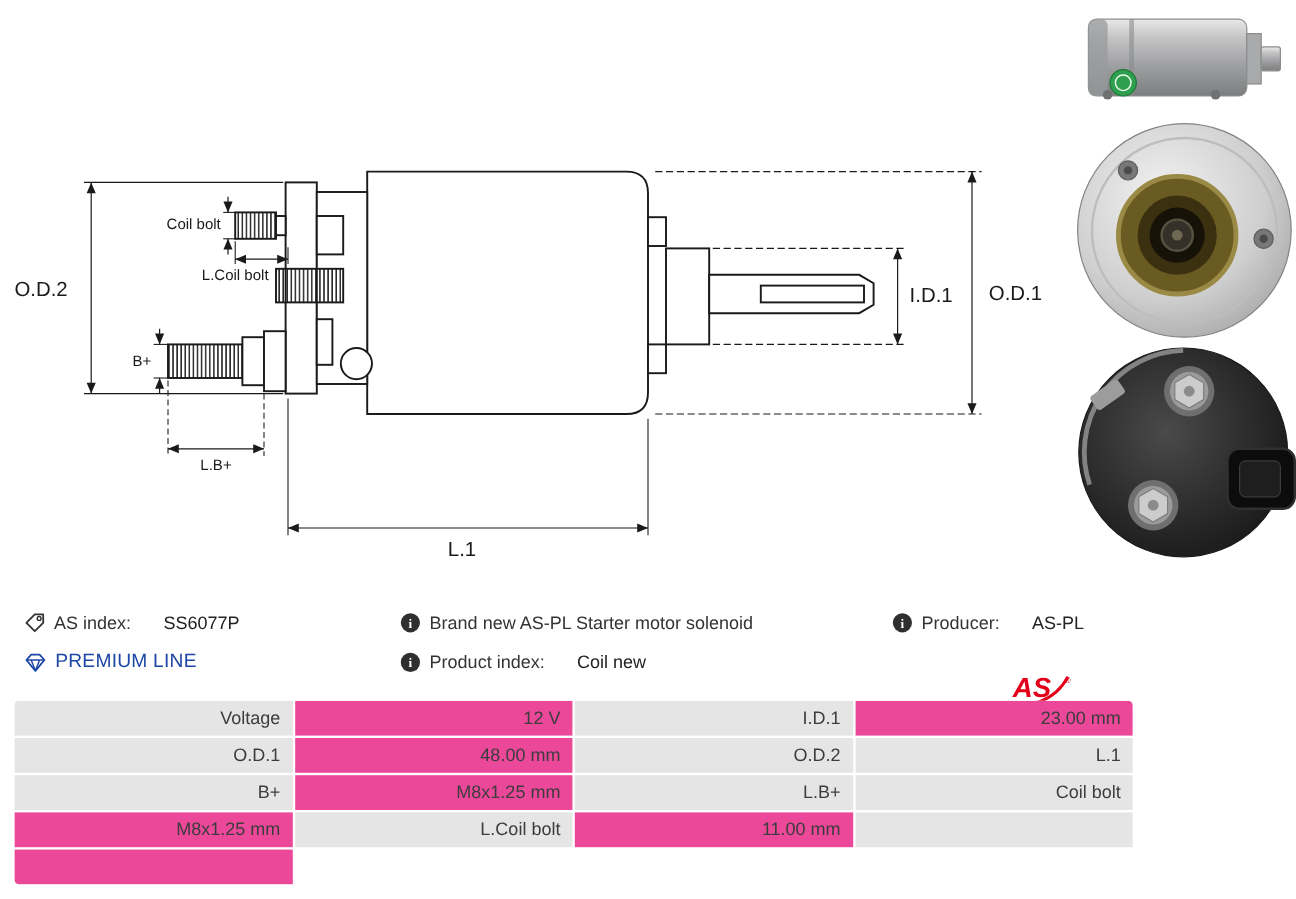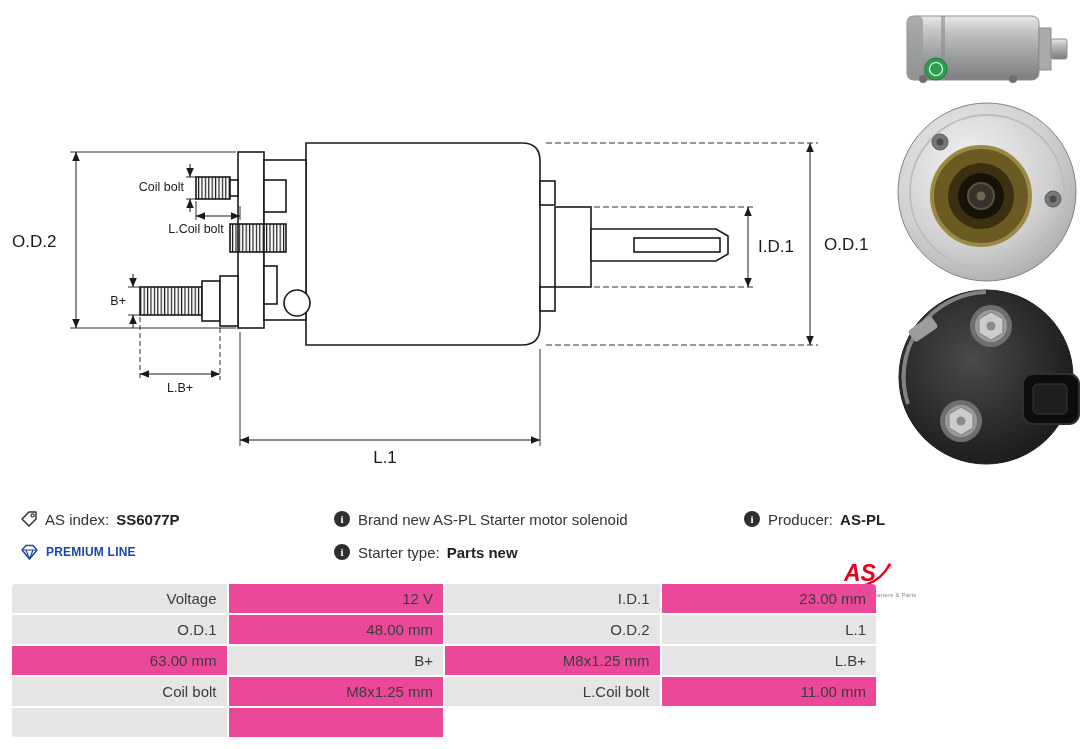--- a/index.html
+++ b/index.html
@@ -9,32 +9,32 @@
 
   .drawing { position: absolute; left: 0; top: 0; }
 
   .photo { position: absolute; }
   .photo-1 { left: 895px; top: 8px; }
   .photo-2 { left: 893px; top: 96px; }
   .photo-3 { left: 895px; top: 284px; }
 
   .info-item { position: absolute; display: flex; align-items: center; gap: 7px; font-size: 15px; color: #333; white-space: nowrap; }
   .info-item .lbl { color: #333; }
-  .info-item .val { font-weight: bold; margin-left: 0; color: #222; }
+  .info-item .val { font-weight: normal; margin-left: 20px; color: #222; }
   .ii-as-index { left: 20px; top: 510px; }
   .ii-desc { left: 333px; top: 510px; }
   .ii-producer { left: 743px; top: 510px; }
   .ii-premium { left: 20px; top: 543px; }
   .ii-ptype { left: 333px; top: 543px; }
-  .premium-text { color: #1d46a6; font-weight: bold; font-size: 12px; letter-spacing: 0.2px; }
+  .premium-text { color: #1d46a6; font-weight: normal; font-size: 16px; letter-spacing: 0.2px; }
 
   .logo-box { position: absolute; left: 836px; top: 536px; width: 72px; text-align: left; margin-top: 24px; }
   .logo-tagline { font-size: 6px; color: #888; margin-top: -2px; letter-spacing: 0.2px; white-space: nowrap; }
 
-  .spec-table { position: absolute; left: 12px; top: 584px; width: 864px;
+  .spec-table { position: absolute; left: 12px; top: 584px; width: 932px;
     display: grid; grid-template-columns: repeat(4, 1fr); gap: 2px;
     background: #fff; border-radius: 4px; overflow: hidden; }
   .cell { height: 29px; line-height: 29px; font-size: 15px; color: #3c3c3c; text-align: right; padding-right: 10px; overflow: hidden; }
   .cell.lab { background: #e5e5e5; }
   .cell.val { background: #ec4899; }
 </style>
 </head>
 <body>
 
 <div class="page">
@@ -219,22 +219,22 @@
       <path d="M2,7 H17 M9.5,16 L6,7 M9.5,16 L13,7" fill="none" stroke="#1d46a6" stroke-width="1.2"></path>
     </svg>
     <span class="premium-text">PREMIUM LINE</span>
   </div>
 
   <div class="info-item ii-ptype">
     <svg width="18" height="18" viewBox="0 0 18 18">
       <circle cx="9" cy="9" r="8" fill="#2f2f2f"></circle>
       <text x="9" y="13.2" text-anchor="middle" font-size="11" font-weight="bold" fill="#fff" font-family="Liberation Serif, serif">i</text>
     </svg>
-    <span class="lbl">Starter type:</span>
-      <span class="val">Parts new</span>
+    <span class="lbl">Product index:</span>
+      <span class="val">Coil new</span>
   </div>
 
   <div class="logo-box">
     <svg width="62" height="30" viewBox="0 0 62 30">
       <text x="8" y="21" font-size="23" font-weight="bold" font-style="italic" fill="#e2001a" font-family="Liberation Sans, sans-serif">AS</text>
       <path d="M4,25 C20,30 42,26 54,4" fill="none" stroke="#e2001a" stroke-width="2.4"></path>
       <text x="51" y="9" font-size="7" fill="#e2001a">®</text>
     </svg>
     <div class="logo-tagline">Alternators, Starters &amp; Parts</div>
   </div>
@@ -243,21 +243,20 @@
     <div class="cell lab">Voltage</div>
     <div class="cell val">12 V</div>
     <div class="cell lab">I.D.1</div>
     <div class="cell val">23.00 mm</div>
 
     <div class="cell lab">O.D.1</div>
     <div class="cell val">48.00 mm</div>
     <div class="cell lab">O.D.2</div>
 
     <div class="cell lab">L.1</div>
-    <div class="cell val">63.00 mm</div>
     <div class="cell lab">B+</div>
     <div class="cell val">M8x1.25 mm</div>
 
     <div class="cell lab">L.B+</div>
     <div class="cell lab">Coil bolt</div>
     <div class="cell val">M8x1.25 mm</div>
 
     <div class="cell lab">L.Coil bolt</div>
     <div class="cell val">11.00 mm</div>
     <div class="cell lab"></div>

